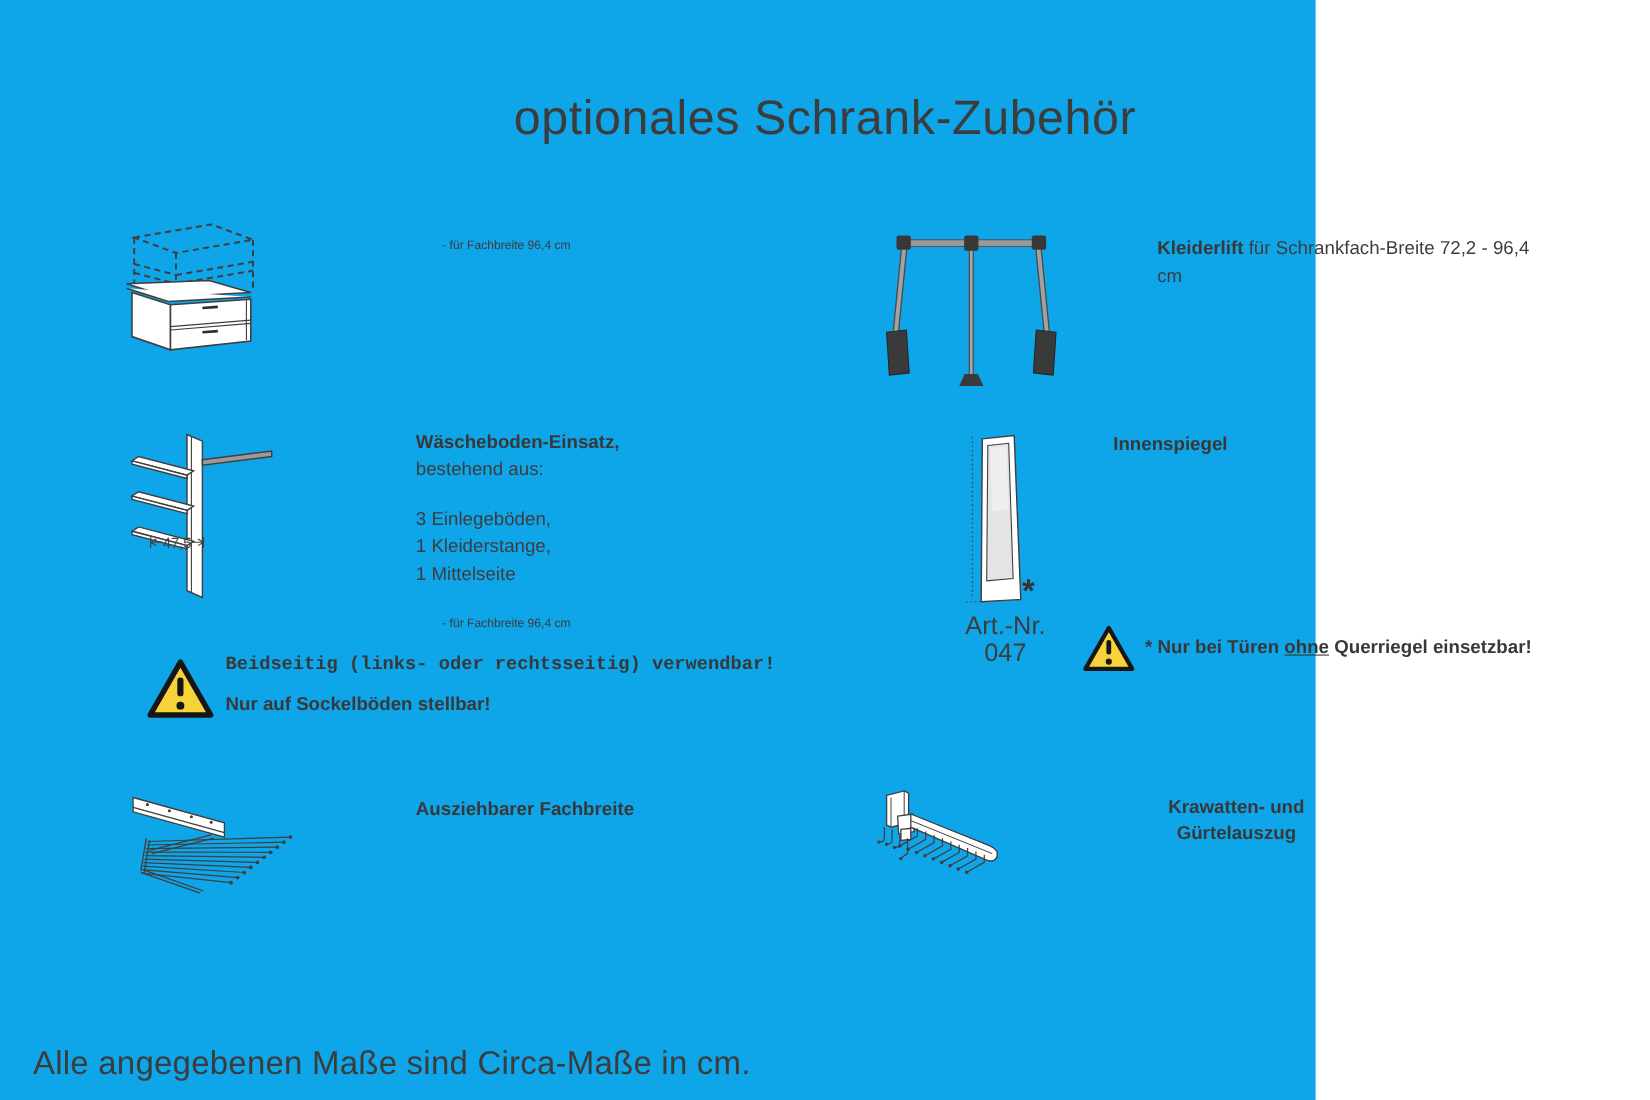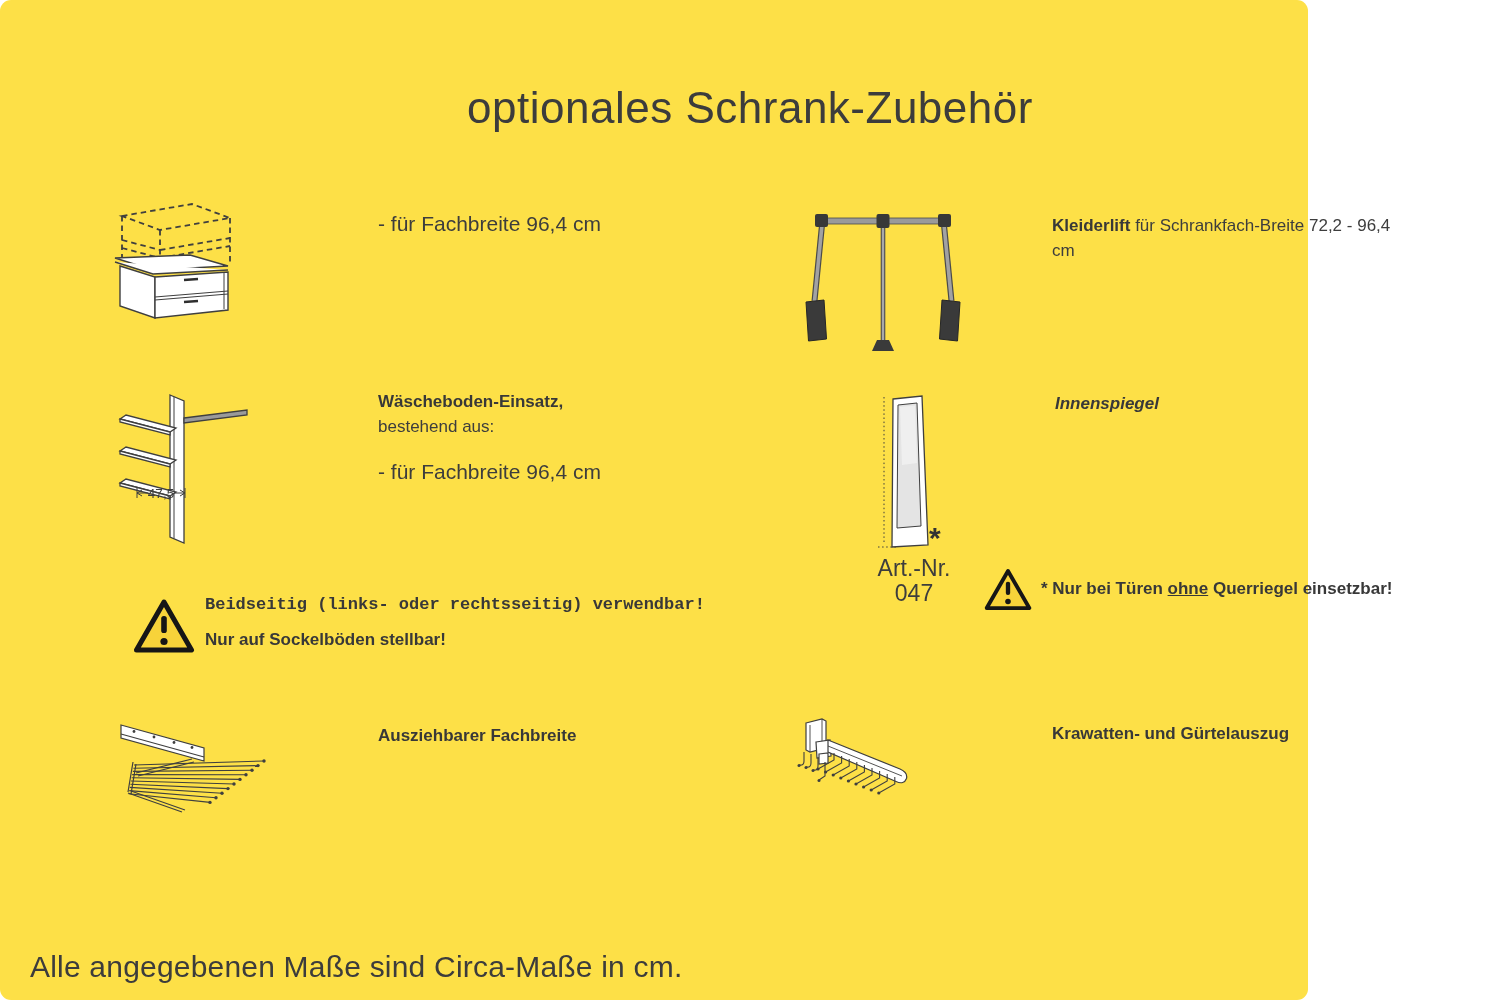--- a/index.html
+++ b/index.html
@@ -1,43 +1,43 @@
 <!DOCTYPE html>
 <html><head>
 <meta charset="utf-8">
 <style>
   * { margin:0; padding:0; box-sizing:border-box; }
   html,body { width:1500px; height:1000px; background:#ffffff; overflow:hidden;
               font-family:"Liberation Sans", sans-serif; }
-  .page { position:relative; width:1308px; height:1000px; background:#fde047;border-radius:11px; }
+  .page { position:relative; width:1196px; height:1000px; background:#0ea5e9; }
 
   .abs { position:absolute; }
 
   .page-title {
     position:absolute; top:83px; left:0; width:1500px; text-align:center;
     font-size:44px; font-weight:300; color:#3c3c3c; letter-spacing:.5px;
   }
   .footer-note {
     position:absolute; left:30px; top:950px;
     font-size:30px; font-weight:300; color:#3c3c3c; letter-spacing:.2px;text-align:right;
   }
 
   .txt { font-size:17px; line-height:25px; color:#3d3d3d; }
   .txt b { color:#383838; }
   .bold-line { font-size:17px; font-weight:bold; color:#383838; line-height:24px; }
-  .note { font-size:21px; color:#3d3d3d; }
+  .note { font-size:11px; color:#3d3d3d;margin-left:24px; }
   .u { text-decoration:underline; }
 
   .schub-text   { left:378px; top:211px; width:352px; }
   .schub-text .para { margin-bottom:14px; }
   .lift-text    { left:1052px; top:213px; width:352px; }
   .waesch-text  { left:378px; top:389px; width:352px; }
   .waesch-text .sub   { margin-bottom:20px; }
   .waesch-text .parts { margin-bottom:21px; }
-  .spiegel-title{ left:1055px; top:392px;font-style:italic; }
+  .spiegel-title{ left:1012px; top:392px; }
   .artnr { left:874px; top:556px; width:80px; text-align:center;
            font-size:23px; color:#3d3d3d; line-height:25px; }
   .asterisk { left:929px; top:521px; font-size:30px; font-weight:bold; color:#333; }
 
   .warn1-line1 { left:205px; top:593px;font-family:Liberation Mono, monospace; }
   .warn1-line2 { left:205px; top:628px;text-align:right; }
   .warn2-text  { left:1041px; top:577px; white-space:nowrap; }
 
   .hosen-title    { left:378px; top:724px; }
   .krawatte-title { left:1052px; top:722px;text-align:center; }
@@ -119,20 +119,25 @@
       <path d="M62,108 H73 M73,108 L68,105 M73,108 L68,111"></path>
       <line x1="25" y1="103" x2="25" y2="113"></line>
       <line x1="73" y1="103" x2="73" y2="113"></line>
     </g>
     <text x="49" y="113" font-size="13.5" fill="#3f3f3f" text-anchor="middle">47,5</text>
   </svg>
 
   <div class="abs txt waesch-text">
     <p><b>Wäscheboden-Einsatz,</b></p>
     <p class="sub">bestehend aus:</p>
+    <div class="parts">
+      <p>3 Einlegeböden,</p>
+      <p>1 Kleiderstange,</p>
+      <p>1 Mittelseite</p>
+    </div>
     <p class="note">- für Fachbreite 96,4 cm</p>
   </div>
 
   <svg class="abs" style="left:133px; top:597px;" width="62" height="58" viewBox="0 0 62 58">
     <path d="M31,5 L58.5,53 L3.5,53 Z" fill="#f7d33a" stroke="#161616" stroke-width="5" stroke-linejoin="round"></path>
     <rect x="28.2" y="19" width="5.6" height="17" rx="2.6" fill="#161616"></rect>
     <circle cx="31" cy="44.5" r="3.6" fill="#161616"></circle>
   </svg>
   <div class="abs bold-line warn1-line1">Beidseitig (links- oder rechtsseitig) verwendbar!</div>
   <div class="abs bold-line warn1-line2">Nur auf Sockelböden stellbar!</div>

